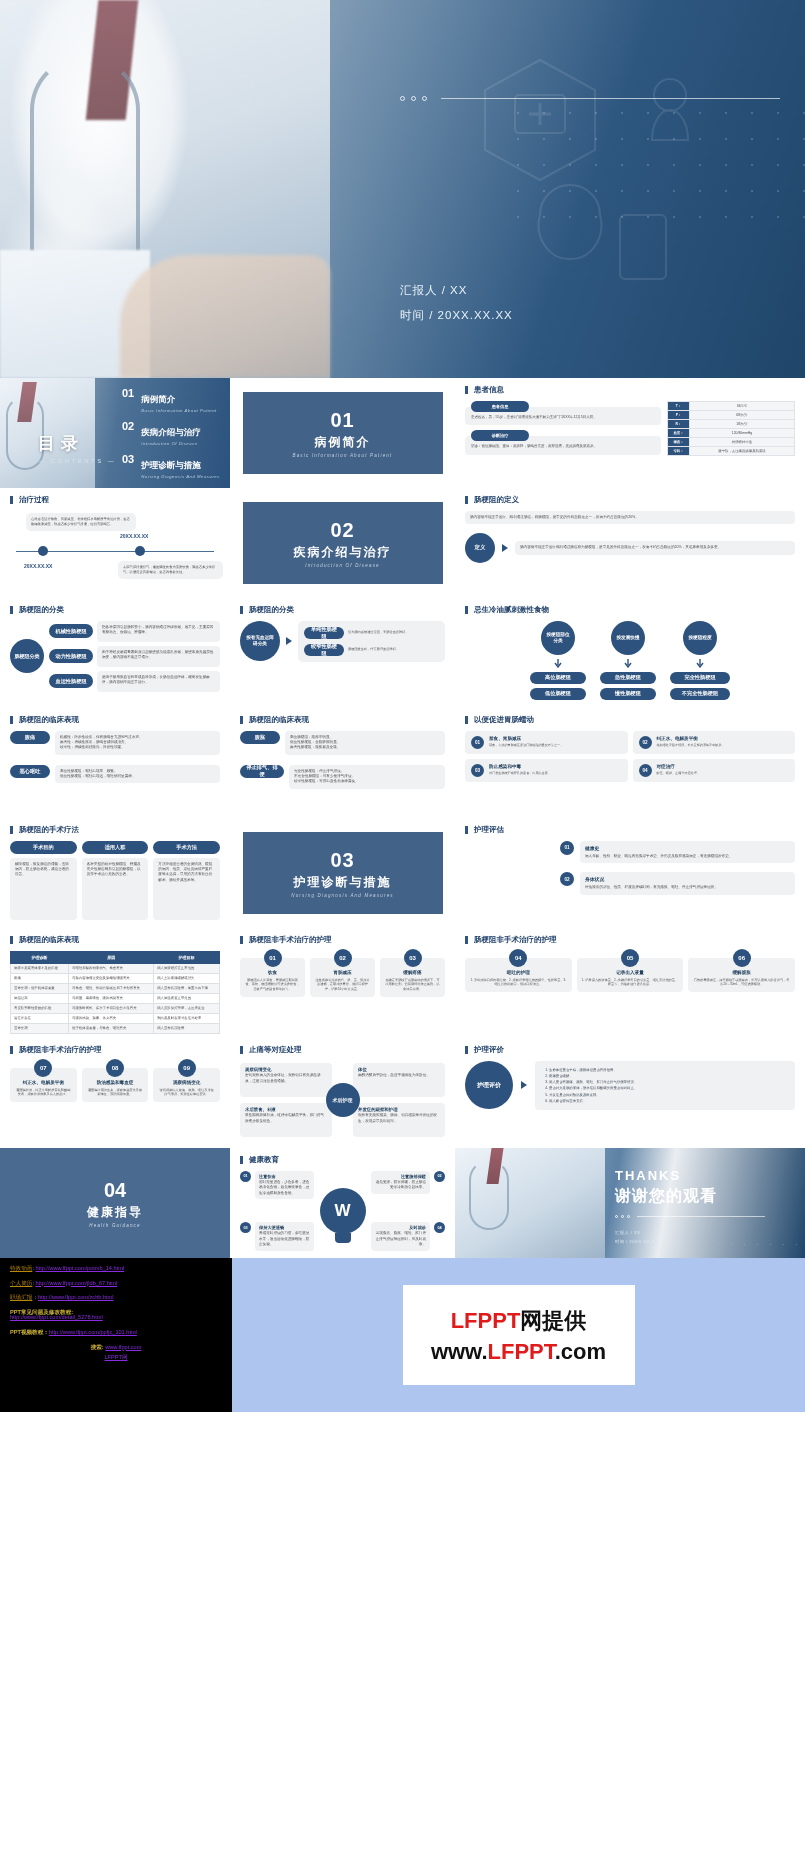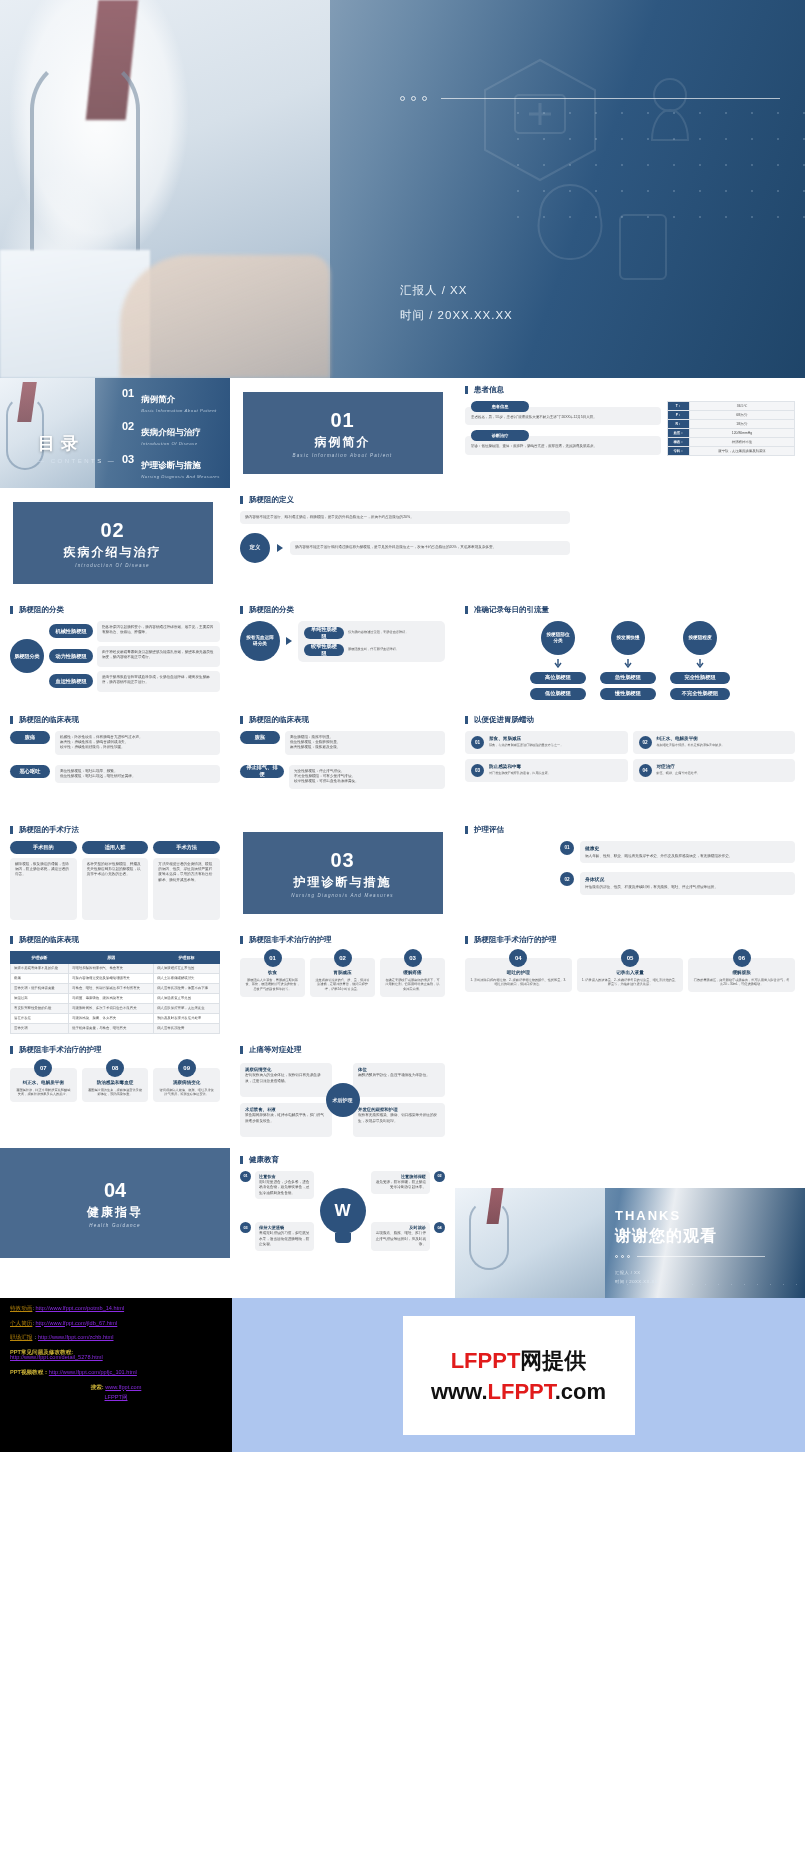--- a/index.html
+++ b/index.html
@@ -170,21 +170,20 @@
 
   
   .bulb{width:46px;height:46px;border-radius:50%;background:#2d527d;position:relative;}
   .bulb .neck{position:absolute;left:50%;bottom:-9px;transform:translateX(-50%);width:16px;height:10px;background:#2d527d;border-radius:0 0 4px 4px;}
   .bulb .w{position:absolute;left:50%;top:50%;transform:translate(-50%,-50%);color:#fff;font-size:17px;font-weight:bold;}
 
   
   .thanks{
     width:350px;height:110px;position:relative;overflow:hidden;
     background:linear-gradient(100deg,#cfd9e3 0%,#a7bccd 18%,#5d82a6 45%,#24497318 60%,#1f456a 100%);
-    margin-top:40px;
   }
   .thanks .ph{position:absolute;left:0;top:0;width:150px;height:110px;background:linear-gradient(150deg,#eef3f8,#cddbe7 55%,#9db3c7);}
   .thanks .ph .tie{position:absolute;left:34px;top:0;width:12px;height:36px;background:linear-gradient(180deg,#8c3d48,#6b2b35);opacity:.8;transform:skewX(-8deg);}
   .thanks .ph .st{position:absolute;left:14px;top:12px;width:40px;height:70px;border:2px solid rgba(120,145,170,.6);border-radius:22px;border-top-color:transparent;}
   .thanks .dots{position:absolute;right:4px;bottom:6px;width:180px;height:14px;opacity:.3;background-image:radial-gradient(circle,#cfe0ef .8px,transparent .9px);background-size:13px 13px;}
   .thanks .tw{position:absolute;left:160px;top:20px;}
   .thanks .t1{font-size:13px;font-weight:bold;color:#fff;letter-spacing:2px;}
   .thanks .t2{font-size:16px;font-weight:bold;color:#fff;letter-spacing:1px;margin-top:3px;}
   .thanks .rule{display:flex;align-items:center;gap:3px;margin-top:8px;width:150px;}
   .thanks .rule .d{width:3px;height:3px;border-radius:50%;border:.8px solid rgba(255,255,255,.85);}
@@ -199,21 +198,21 @@
 
   
   .footer{display:flex;width:805px;height:154px;}
   .foot-black{width:232px;background:#000;padding:8px 10px;font-size:5.6px;line-height:1;}
   .foot-black .row{margin-bottom:9px;}
   .foot-black .lab{color:#b8860b;text-decoration:underline;}
   .foot-black .lab2{color:#c9b037;font-weight:bold;}
   .foot-black a{color:#8a2be2;text-decoration:underline;}
   .foot-black .ctr{text-align:center;margin-top:6px;}
   .foot-blue{flex:1;background:#aec6ef;display:flex;align-items:center;justify-content:center;}
-  .foot-card{width:232px;height:119px;background:#fff;display:flex;flex-direction:column;align-items:center;justify-content:center;gap:3px;}
+  .foot-card{width:232px;height:100px;background:#fff;display:flex;flex-direction:column;align-items:center;justify-content:center;gap:3px;}
   .foot-l1{font-size:22px;font-weight:bold;letter-spacing:0;}
   .foot-l2{font-size:22px;font-weight:bold;}
   .red{color:#e11b1b;}
   .blk{color:#111;}
 </style>
 </head>
 <body>
 
 <div class="page">
 
@@ -329,20 +328,34 @@
                 </tr>
         </tbody>
             </table>
       </div>
     </div>
       </div>
   </div>
 
   <div class="grid">
 
+    <div class="cell">
+        <div class="cslide w230">
+      <div class="ctitle">治疗过程</div>
+      <div class="tl">
+        <div class="line"></div>
+        <div class="dot" style="left:28px"></div>
+        <div class="dot" style="left:125px"></div>
+        <div class="bub" style="left:16px;top:2px;width:110px">在对患者进行禁食、胃肠减压、补液维持水电解质平衡治疗后，患者腹痛腹胀减轻，现患者多少许排气排便，但仍有肠鸣音。</div>
+        <div class="lbl" style="left:14px;top:52px">20XX.XX.XX</div>
+        <div class="lbl" style="left:110px;top:22px">20XX.XX.XX</div>
+        <div class="bub" style="left:108px;top:50px;width:105px">未肛已肛排便排气，遵医嘱改饮食为流质饮食，嘱患者多少许排气，以便促进胃肠蠕动，患者诉食欲欠佳。</div>
+      </div>
+    </div>
+      </div>
 
     <div class="cell">
         <div class="sect">
       <div class="sect-inner">
         <div class="sect-num">02</div>
         <div class="sect-zh">疾病介绍与治疗</div>
         <div class="sect-en">Introduction Of Disease</div>
       </div>
     </div>
       </div>
@@ -400,21 +413,21 @@
             <div class="pill" style="width:40px;min-width:40px;height:12px">绞窄性肠梗阻</div>
             <div style="font-size:3.2px;color:#555;line-height:1.5;">肠梗阻发生时，伴有肠壁血运障碍。</div>
           </div>
         </div>
       </div>
     </div>
       </div>
 
     <div class="cell">
         <div class="cslide w350">
-      <div class="ctitle">准确记录每日的引流量</div>
+      <div class="ctitle">忌生冷油腻刺激性食物</div>
       <div style="display:flex;gap:14px;justify-content:center;">
         <div style="display:flex;flex-direction:column;align-items:center;gap:4px;">
           <div class="circ" style="width:34px;height:34px;font-size:4.6px;line-height:1.3;padding:4px">按梗阻部位分类</div>
           <svg width="8" height="9" viewBox="0 0 8 9">
                 <path d="M4 0 L4 6 M1 4 L4 8 L7 4" stroke="#2d527d" stroke-width="1.4" fill="none"></path>
               </svg>
           <div class="pill" style="width:56px;height:12px">高位肠梗阻</div>
           <div class="pill" style="width:56px;height:12px">低位肠梗阻</div>
         </div>
         <div style="display:flex;flex-direction:column;align-items:center;gap:4px;">
@@ -717,20 +730,37 @@
           <div>禁食期间静脉补液，维持水电解质平衡，肛门排气后逐步恢复饮食。</div>
         </div>
         <div class="greybox" style="position:absolute;right:0;bottom:2px;width:92px;height:34px;overflow:hidden">
           <div style="font-size:4.4px;font-weight:bold;color:#23425f;">并发症的观察和护理</div>
           <div>观察有无腹腔感染、肠瘘、切口感染等并发症的发生，发现异常及时处理。</div>
         </div>
       </div>
     </div>
       </div>
 
+    <div class="cell">
+        <div class="cslide w350">
+      <div class="ctitle">护理评价</div>
+      <div style="display:flex;align-items:center;gap:8px;">
+        <div class="circ" style="width:48px;height:48px;min-width:48px;font-size:6px">护理评价</div>
+        <div class="arrow-r"></div>
+        <ol class="greybox" style="flex:1;padding:6px 6px 6px 14px;font-size:3.4px;line-height:1.85;color:#3d4a58">
+          <li>生命体征是否平稳，腹部体征是否有所改善。</li>
+          <li>疼痛是否缓解。</li>
+          <li>病人是否有腹痛、腹胀、呕吐、肛门停止排气排便等情况。</li>
+          <li>是否补充足够的液体，脱水症状和酸碱失衡是否得到纠正。</li>
+          <li>并发症是否得到预防及及时发现。</li>
+          <li>病人能否获得营养支持。</li>
+        </ol>
+      </div>
+    </div>
+      </div>
   </div>
 
   <div class="grid">
 
     <div class="cell">
         <div class="sect04">
       <div class="n">04</div>
       <div class="z">健康指导</div>
       <div class="e">Health Guidance</div>
     </div>

